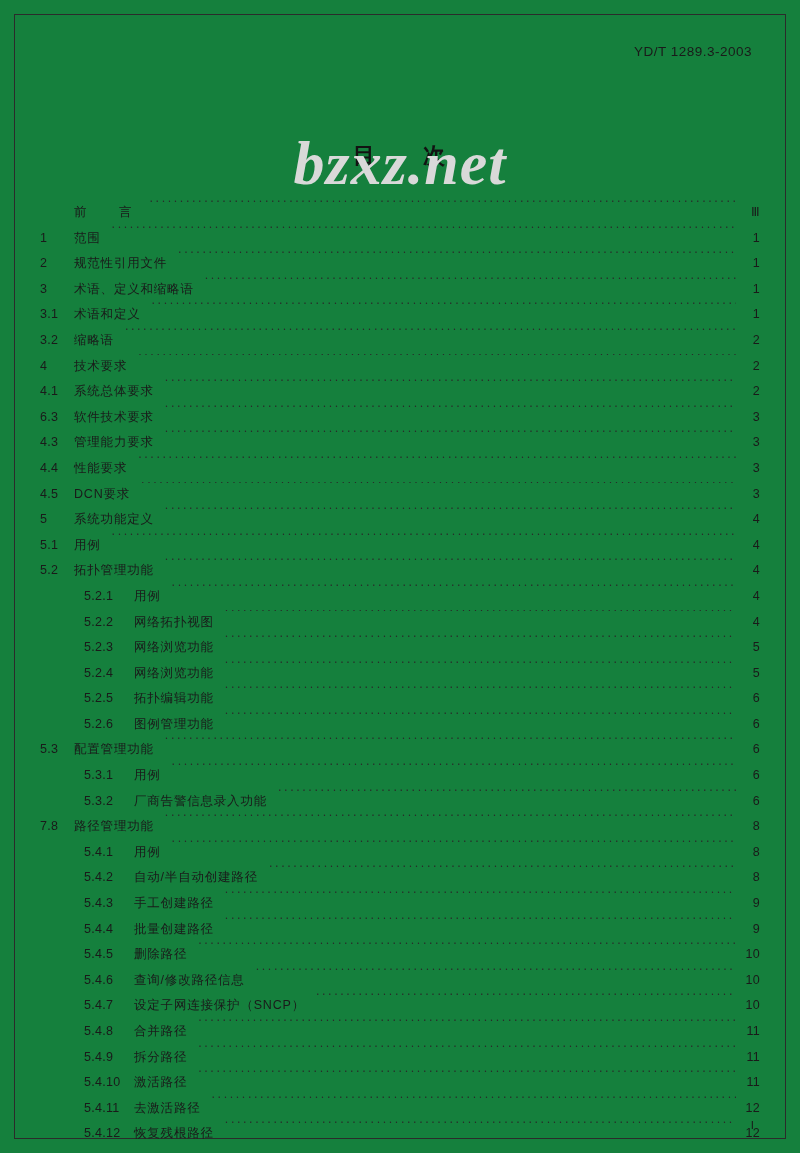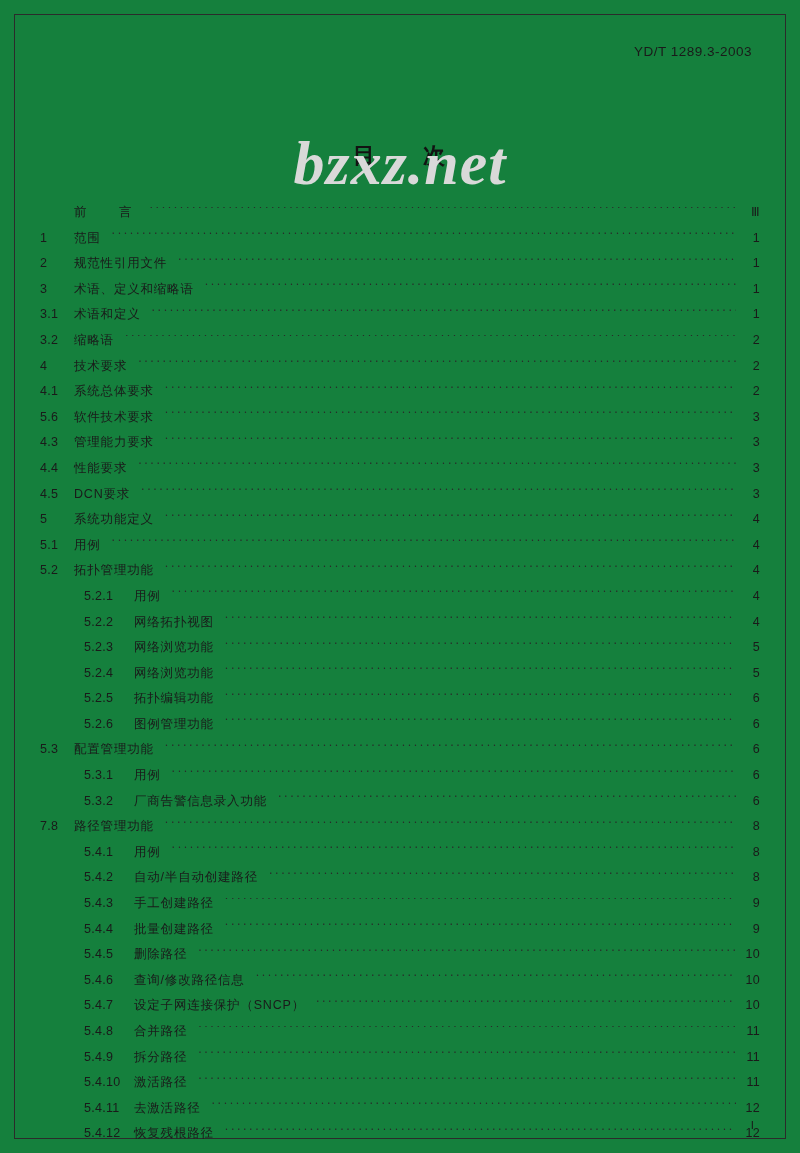--- a/index.html
+++ b/index.html
@@ -69,21 +69,21 @@
     font-family: "Liberation Serif", serif;
   }
   .toc {
     position: absolute;
     left: 40px;
     right: 40px;
     top: 200px;
   }
   .toc-row {
     display: flex;
-    align-items: center;
+    align-items: flex-start;
     font-size: 12.5px;
     color: #1a1a1a;
     height: 25.6px;
     line-height: 25.6px;
     white-space: nowrap;
   }
   .toc-num {
     flex: 0 0 auto;
     min-width: 34px;
     text-align: left;
@@ -191,21 +191,21 @@
         <span class="toc-dots"></span>
         <span class="toc-page">2</span>
       </div>
       <div class="toc-row">
         <span class="toc-num">4.1</span>
         <span class="toc-label">系统总体要求</span>
         <span class="toc-dots"></span>
         <span class="toc-page">2</span>
       </div>
       <div class="toc-row">
-        <span class="toc-num">5.6</span>
+        <span class="toc-num">6.3</span>
         <span class="toc-label">软件技术要求</span>
         <span class="toc-dots"></span>
         <span class="toc-page">3</span>
       </div>
       <div class="toc-row">
         <span class="toc-num">4.3</span>
         <span class="toc-label">管理能力要求</span>
         <span class="toc-dots"></span>
         <span class="toc-page">3</span>
       </div>

